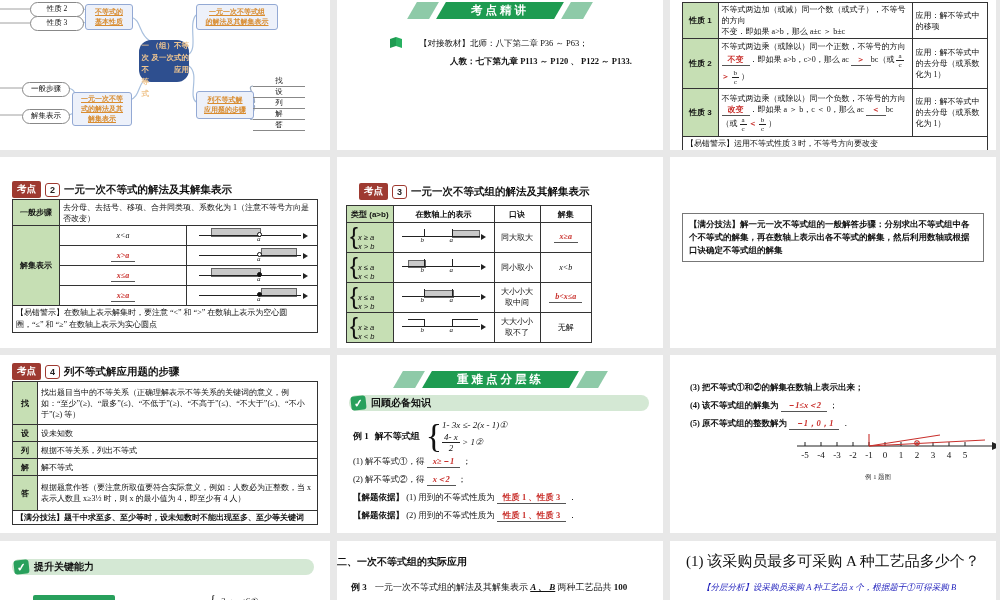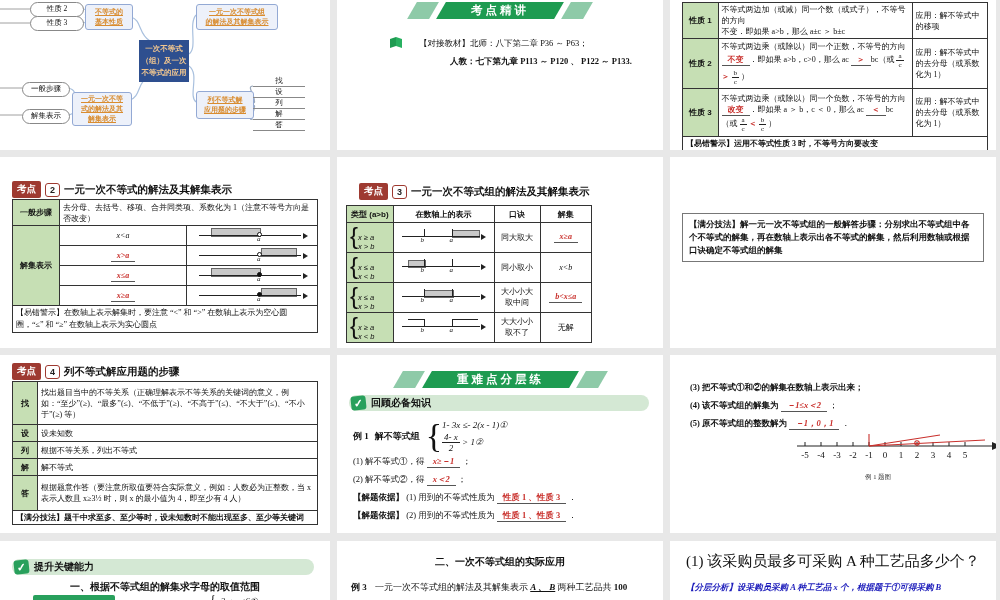--- a/index.html
+++ b/index.html
@@ -25,33 +25,33 @@
            font:bold 9px "Liberation Sans",sans-serif;padding:1px 4px;color:#222;}
   .kd .ttl{font:bold 10.5px "Liberation Sans",sans-serif;}
   
   table{border-collapse:collapse;}
   td{border:1px solid #333;padding:1px 3px;font-size:8px;vertical-align:middle;line-height:11px;}
   .gc{background:#c6dfb4;font-weight:bold;text-align:center;
       font-family:"Liberation Sans",sans-serif;}
   .ctr{text-align:center;}
   .red{color:#c9302c;font-weight:bold;}
   .ansline{border-bottom:1px solid #555;padding:0 6px;display:inline-block;}
-  .blue{color:#1d1dbb;font-style:italic;font-weight:bold;}
+  .blue{color:#1d1dbb;font-style:italic;font-weight:normal;margin-left:16px;}
   .bold-sans{font-family:"Liberation Sans",sans-serif;font-weight:bold;}
   .frac{display:inline-block;text-align:center;vertical-align:middle;line-height:8px;font-size:7px;}
   .frac .n{display:block;border-bottom:1px solid #222;padding:0 2px;}
   
   .cap{position:absolute;border:1px solid #888;border-radius:8px;background:#fff;font-size:7.5px;
        text-align:center;line-height:12px;height:13px;}
   .obox{position:absolute;background:#edf1fa;border:1px solid #93a9d4;border-radius:3px;
         color:#d98c2f;font-weight:bold;font-size:7px;text-align:center;
         text-decoration:underline;line-height:10px;display:flex;flex-direction:column;
         justify-content:center;}
-  .cnode{position:absolute;background:#2e4f8f;border-radius:0;color:#f0c690;font-weight:bold;
-         font-size:7.5px;line-height:12px;text-align:center;display:flex;flex-direction:column;
+  .cnode{position:absolute;background:#2e4f8f;border-radius:12px;color:#f0c690;font-weight:bold;
+         font-size:7.5px;line-height:12px;text-align:center;display:flex;flex-direction:row;
          justify-content:center;}
   .step{position:absolute;width:52px;text-align:center;font-size:7.5px;
         border-bottom:1px solid #888;height:11px;line-height:11px;}
   
   .nl{position:relative;width:118px;height:17px;margin:0 auto;}
   .nl .axis{position:absolute;left:6px;right:10px;top:8px;border-top:1px solid #222;}
   .nl .arr{position:absolute;right:3px;top:6px;width:0;height:0;border-left:5px solid #222;
            border-top:3px solid transparent;border-bottom:3px solid transparent;}
   .nl .shade{position:absolute;top:1px;height:7px;background:#c9c9c9;border:1px solid #666;}
   .nl.left .shade{left:18px;width:48px;}
@@ -179,21 +179,21 @@
         <span class="red ansline">改变</span><span>．即如果 a ＞ b，c ＜ 0，那么 ac</span>
         <span class="red ansline">＜</span><span>bc（或</span>
         <span class="frac"><span class="n">a</span><span>c</span></span>
         <span class="red">＜</span>
         <span class="frac"><span class="n">b</span><span>c</span></span>
         <span>）</span>
       </td>
       <td>应用：解不等式中的去分母（或系数化为 1）</td>
     </tr>
     <tr>
-      <td colspan="3" style="font-weight:bold">【易错警示】运用不等式性质 3 时，不等号方向要改变</td>
+      <td colspan="3" style="font-weight:normal">【易错警示】运用不等式性质 3 时，不等号方向要改变</td>
     </tr>
   </tbody>
     </table>
 </div>
 
 <div class="page" style="left:0;top:157px;width:330px;height:191px">
   <div class="kd" style="left:12px;top:24px">
     <span class="tag">考点</span>
     <span class="num">2</span>
     <span class="ttl">一元一次不等式的解法及其解集表示</span>
@@ -487,27 +487,26 @@
     </g>
   </svg>
   <div class="txt" style="left:195px;top:116px;font-size:6.5px;color:#333">例 1 题图</div>
 </div>
 
 <div class="page" style="left:0;top:541px;width:330px;height:59px">
   <div class="pill" style="left:12px;top:18px;width:290px">
     <span class="check">✓</span>
     <b>提升关键能力</b>
   </div>
-  <div class="txt bold-sans" style="left:0;top:40px;width:330px;text-align:center;font-size:10px">一、根据不等式组的解集求字母的取值范围</div>
   <div class="txt" style="left:210px;top:53px;font-size:8.5px"><span style="font-size:12px">{</span><i>- 2x+a ≤6①</i></div>
   <div style="position:absolute;left:33px;top:54px;width:82px;height:6px;background:#28a05c;border-radius:2px 2px 0 0"></div>
 </div>
 
 <div class="page" style="left:337px;top:541px;width:326px;height:59px">
-  <div class="txt bold-sans" style="left:0;top:15px;width:326px;text-align:center;font-size:10px">二、一次不等式组的实际应用</div>
+  <div class="txt bold-sans" style="left:0;top:15px;width:326px;font-size:10px">二、一次不等式组的实际应用</div>
   <div class="txt" style="left:14px;top:40px;font-size:9px">
     <b>例 3</b>
     <span style="margin-left:6px">一元一次不等式组的解法及其解集表示</span>
     <i style="font-weight:bold;text-decoration:underline">A 、 B</i>
     <span>两种工艺品共</span>
     <b style="">100</b>
   </div>
 </div>
 
 <div class="page" style="left:670px;top:541px;width:326px;height:59px">

